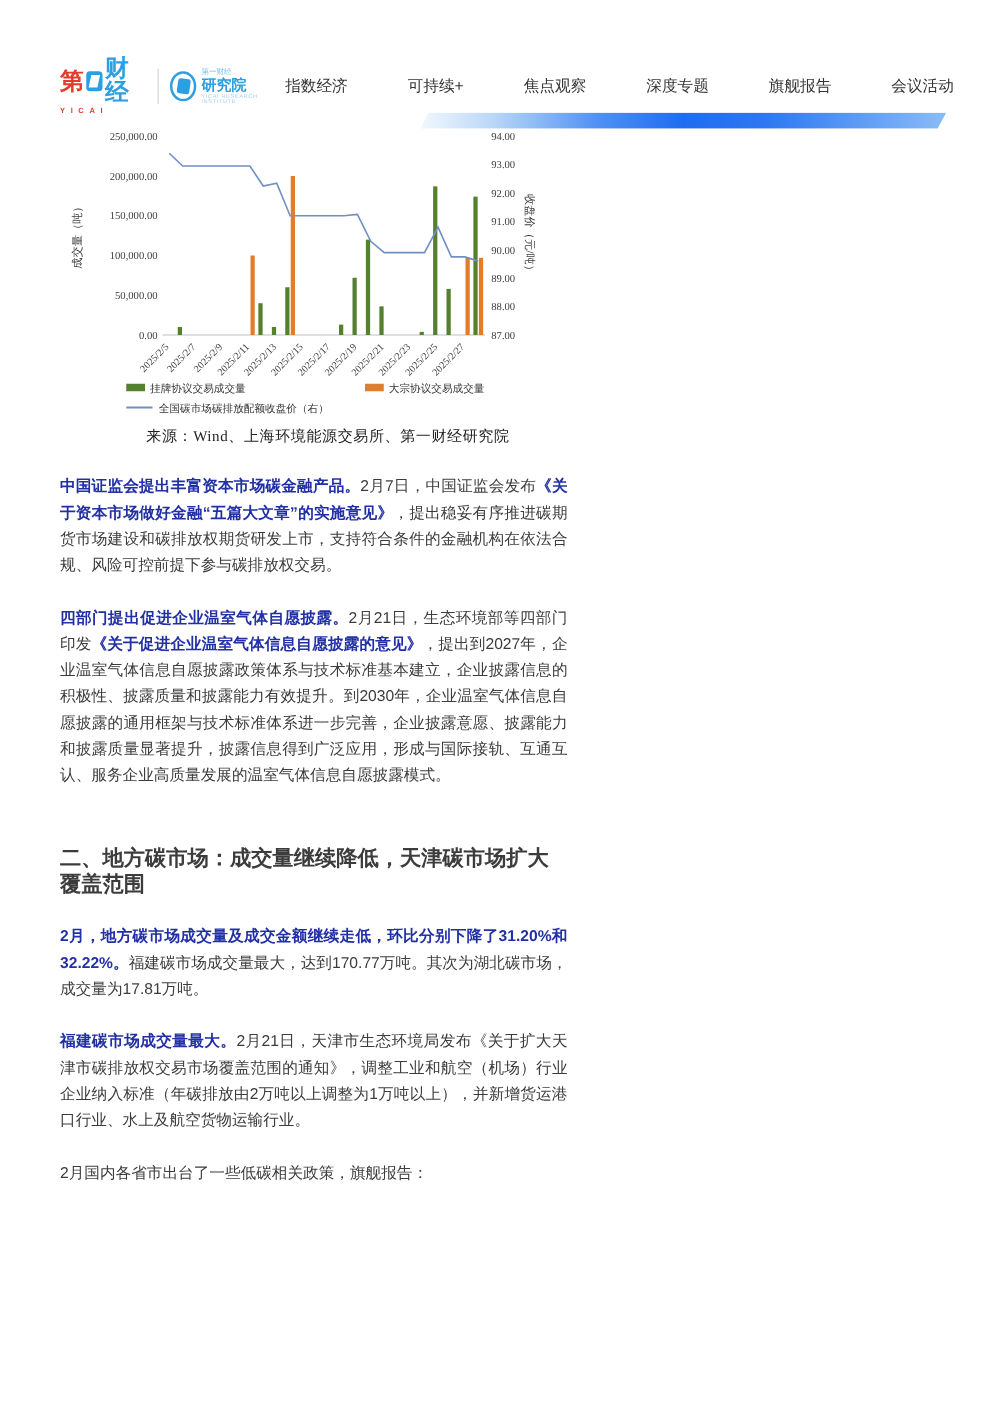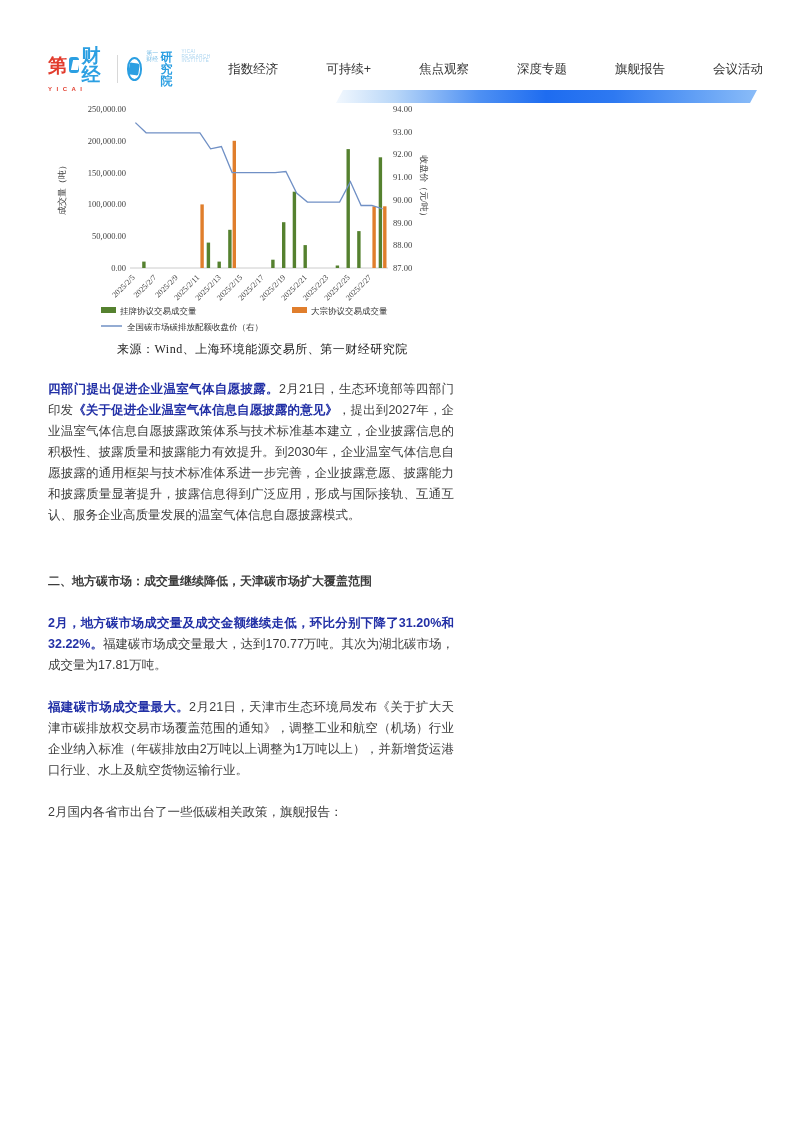--- a/index.html
+++ b/index.html
@@ -11,40 +11,40 @@
   .brand-row{display:flex;align-items:center;gap:1px;font-weight:bold;font-size:19px;letter-spacing:0;}
   .brand-di{color:#e23c2d;}
   .brand-sq{width:16px;height:16px;background:#2b9fe2;border-radius:3px;position:relative;margin:0 1px;}
   .brand-sq::after{content:"";position:absolute;left:3px;top:3px;width:7px;height:10px;background:#fff;transform:skewX(-12deg);}
   .brand-cj{color:#2b9fe2;}
   .brand-en{font-size:6px;color:#e23c2d;letter-spacing:4.5px;margin-top:2px;font-weight:bold;}
   .hdr-div{width:1px;height:28px;background:#d8d8d8;margin:0 9px 0 11px;}
   .inst{display:flex;align-items:center;gap:4px;}
   .inst-circle{width:24px;height:24px;border:2px solid #2b9fe2;border-radius:50%;display:flex;align-items:center;justify-content:center;box-sizing:border-box;}
   .inst-sq{width:10px;height:12px;background:#2b9fe2;border-radius:2px;transform:rotate(8deg);}
-  .inst-txt{display:flex;flex-direction:row;line-height:1;}
+  .inst-txt{display:flex;flex-direction:column;line-height:1;}
   .inst-small{font-size:6px;color:#7fc0e8;}
   .inst-main{font-size:12px;color:#2b9fe2;font-weight:bold;margin:1px 0;}
   .inst-en{font-size:4.5px;color:#a9d3ef;letter-spacing:.5px;}
   .nav{display:flex;gap:48px;margin-left:3px;align-items:center;}
   .nav-item{font-size:12.5px;color:#333;cursor:pointer;white-space:nowrap;}
   
   .banner{position:absolute;left:336px;top:90px;width:421px;height:13px;
     background:linear-gradient(90deg,#f2f8fe 0%,#b9d7f8 14%,#4e90f3 34%,#1e6cf0 50%,#2e79f1 66%,#5e9df5 84%,#8abcf8 100%);
     clip-path:polygon(7px 0,100% 0,calc(100% - 7px) 100%,0 100%);}
   
   .chart-box{position:absolute;left:52px;top:98px;width:430px;height:244px;}
   .chart-box svg text{font-family:"Liberation Serif","DejaVu Serif",serif;}
   .chart-source{position:absolute;left:117px;top:341px;font-size:12px;color:#222;
     font-family:"Liberation Serif","DejaVu Serif",serif;letter-spacing:.5px;}
   
   .article{position:absolute;left:48px;top:379px;width:406px;}
   .article p,.article h2{margin:0 0 21px;font-size:12.5px;line-height:21px;text-align:justify;
     color:#3c3c3c;font-weight:400;}
-  .article h2{font-weight:700;color:#1f1f1f;font-size:12px;text-align:left;margin-top:45px;}
+  .article h2{font-weight:700;color:#1f1f1f;font-size:17px;text-align:left;margin-top:45px;}
   .seg-blue{color:#2230a6;font-weight:700;}
   .seg-plain{color:#3c3c3c;}
 </style>
 </head>
 <body>
 
 <div class="page">
 
   <div class="header">
     <div class="brand">
@@ -132,20 +132,21 @@
         <rect x="49" y="209" width="15" height="6" fill="#55812F"></rect>
         <text x="68" y="215.5" font-size="8.5" fill="#333">挂牌协议交易成交量</text>
         <rect x="240" y="209" width="15" height="6" fill="#E07E2C"></rect>
         <text x="259" y="215.5" font-size="8.5" fill="#333">大宗协议交易成交量</text>
         <line x1="49" y1="228" x2="70" y2="228" stroke="#7090C5" stroke-width="1.5"></line>
         <text x="75" y="231.5" font-size="8.5" fill="#333">全国碳市场碳排放配额收盘价（右）</text>
       </svg></div>
   <div class="chart-source">来源：Wind、上海环境能源交易所、第一财经研究院</div>
 
   <div class="article" id="article">
+      <p><span class="seg-blue">中国证监会提出丰富资本市场碳金融产品。</span><span class="seg-plain">2月7日，中国证监会发布</span><span class="seg-blue">《关于资本市场做好金融“五篇大文章”的实施意见》</span><span class="seg-plain">，提出稳妥有序推进碳期货市场建设和碳排放权期货研发上市，支持符合条件的金融机构在依法合规、风险可控前提下参与碳排放权交易。</span></p>
       <p><span class="seg-blue">四部门提出促进企业温室气体自愿披露。</span><span class="seg-plain">2月21日，生态环境部等四部门印发</span><span class="seg-blue">《关于促进企业温室气体信息自愿披露的意见》</span><span class="seg-plain">，提出到2027年，企业温室气体信息自愿披露政策体系与技术标准基本建立，企业披露信息的积极性、披露质量和披露能力有效提升。到2030年，企业温室气体信息自愿披露的通用框架与技术标准体系进一步完善，企业披露意愿、披露能力和披露质量显著提升，披露信息得到广泛应用，形成与国际接轨、互通互认、服务企业高质量发展的温室气体信息自愿披露模式。</span></p>
       <h2><span class="seg-plain">二、地方碳市场：成交量继续降低，天津碳市场扩大覆盖范围</span></h2>
       <p><span class="seg-blue">2月，地方碳市场成交量及成交金额继续走低，环比分别下降了31.20%和32.22%。</span><span class="seg-plain">福建碳市场成交量最大，达到170.77万吨。其次为湖北碳市场，成交量为17.81万吨。</span></p>
       <p><span class="seg-blue">福建碳市场成交量最大。</span><span class="seg-plain">2月21日，天津市生态环境局发布《关于扩大天津市碳排放权交易市场覆盖范围的通知》，调整工业和航空（机场）行业企业纳入标准（年碳排放由2万吨以上调整为1万吨以上），并新增货运港口行业、水上及航空货物运输行业。</span></p>
       <p><span class="seg-plain">2月国内各省市出台了一些低碳相关政策，旗舰报告：</span></p>
     </div>
 
 </div>
 
 </body></html>

